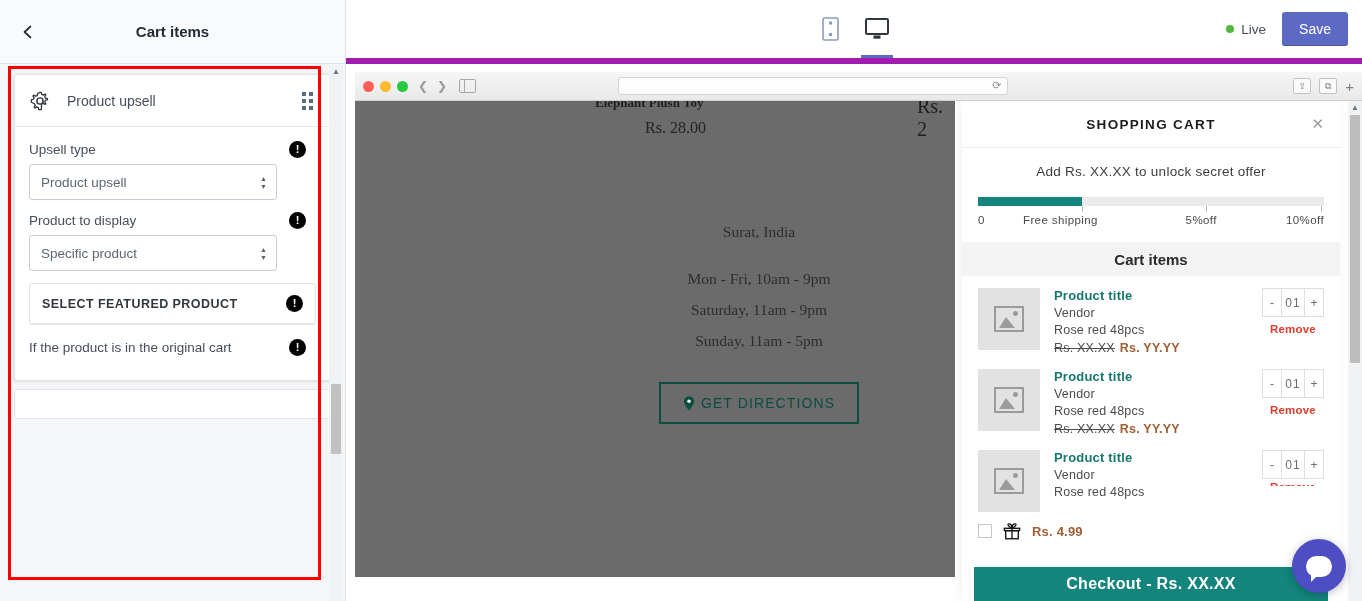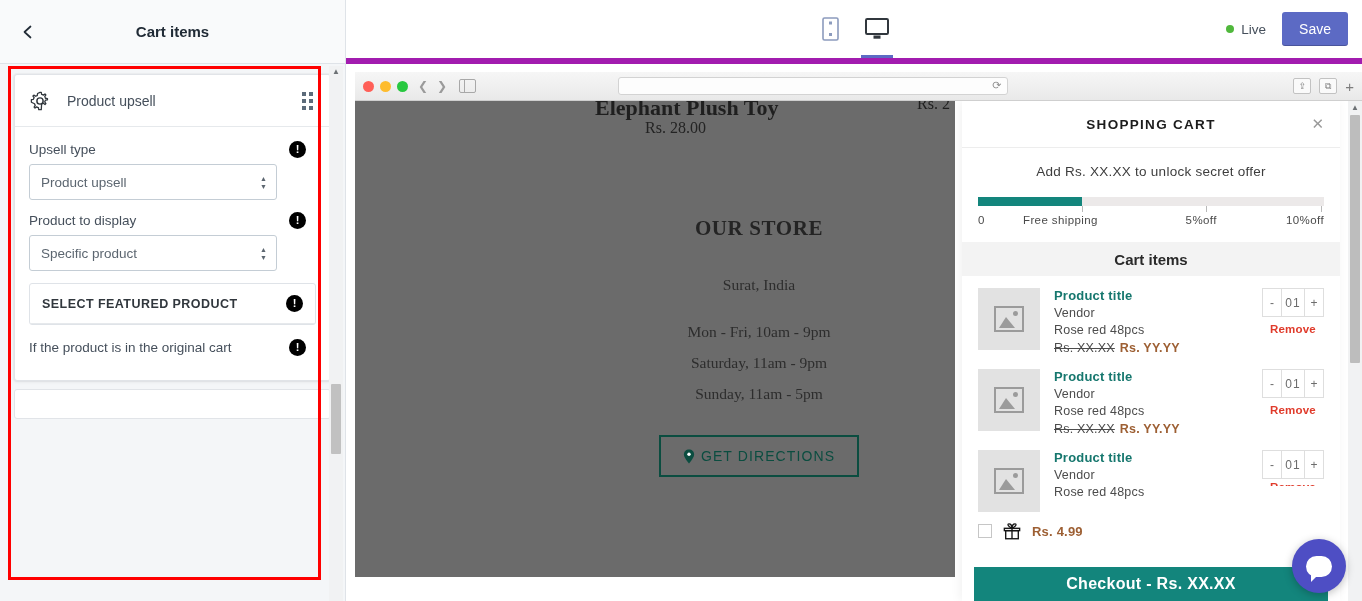--- a/index.html
+++ b/index.html
@@ -198,25 +198,25 @@
   }
   .store-dim {
     position: absolute; left: 0; top: 0; width: 600px; bottom: 24px;
     background: #6b6b6b;
   }
   .product-strip {
     position: absolute; left: 0; top: 0; width: 600px; height: 55px;
     color: #232323;
   }
   .prod-name {
-    position: absolute; left: 240px; top: -6px; font-size: 22px; font-weight: bold;
+    position: absolute; left: 240px; top: -6px; font-size: 13px; font-weight: bold;
     font-family: "Liberation Serif", serif; color: #1f1f1f;
   }
   .prod-price-right {
-    position: absolute; left: 562px; top: -6px; font-size: 16px;
+    position: absolute; left: 562px; top: -6px; font-size: 20px;
     font-family: "Liberation Serif", serif; color: #1f1f1f;
   }
   .prod-price {
     position: absolute; left: 290px; top: 18px; font-size: 16px;
     font-family: "Liberation Serif", serif; color: #232323;
   }
   .store-block {
     position: absolute; left: 215px; top: 115px; width: 378px;
     text-align: center; color: #2e2e2e;
     font-family: "Liberation Serif", serif;
@@ -498,21 +498,20 @@
       <div class="storefront">
         <div class="store-dim">
 
           <div class="product-strip">
             <div class="prod-name">Elephant Plush Toy</div>
             <div class="prod-price-right">Rs. 2</div>
             <div class="prod-price">Rs. 28.00</div>
           </div>
 
           <div class="store-block">
-            <div class="store-h">OUR STORE</div>
             <div class="store-line">Surat, India</div>
             <div class="store-gap"></div>
             <div class="store-line">Mon - Fri, 10am - 9pm</div>
             <div class="store-line">Saturday, 11am - 9pm</div>
             <div class="store-line">Sunday, 11am - 5pm</div>
             <div class="directions-btn">
               <svg width="12" height="15" viewBox="0 0 12 15">
                 <path d="M6 0.6 C3 0.6 0.9 2.7 0.9 5.5 C0.9 9 6 14.4 6 14.4 C6 14.4 11.1 9 11.1 5.5 C11.1 2.7 9 0.6 6 0.6 Z" fill="#0b4d40"></path>
                 <circle cx="6" cy="5.3" r="1.7" fill="#ffffff"></circle>
               </svg>

